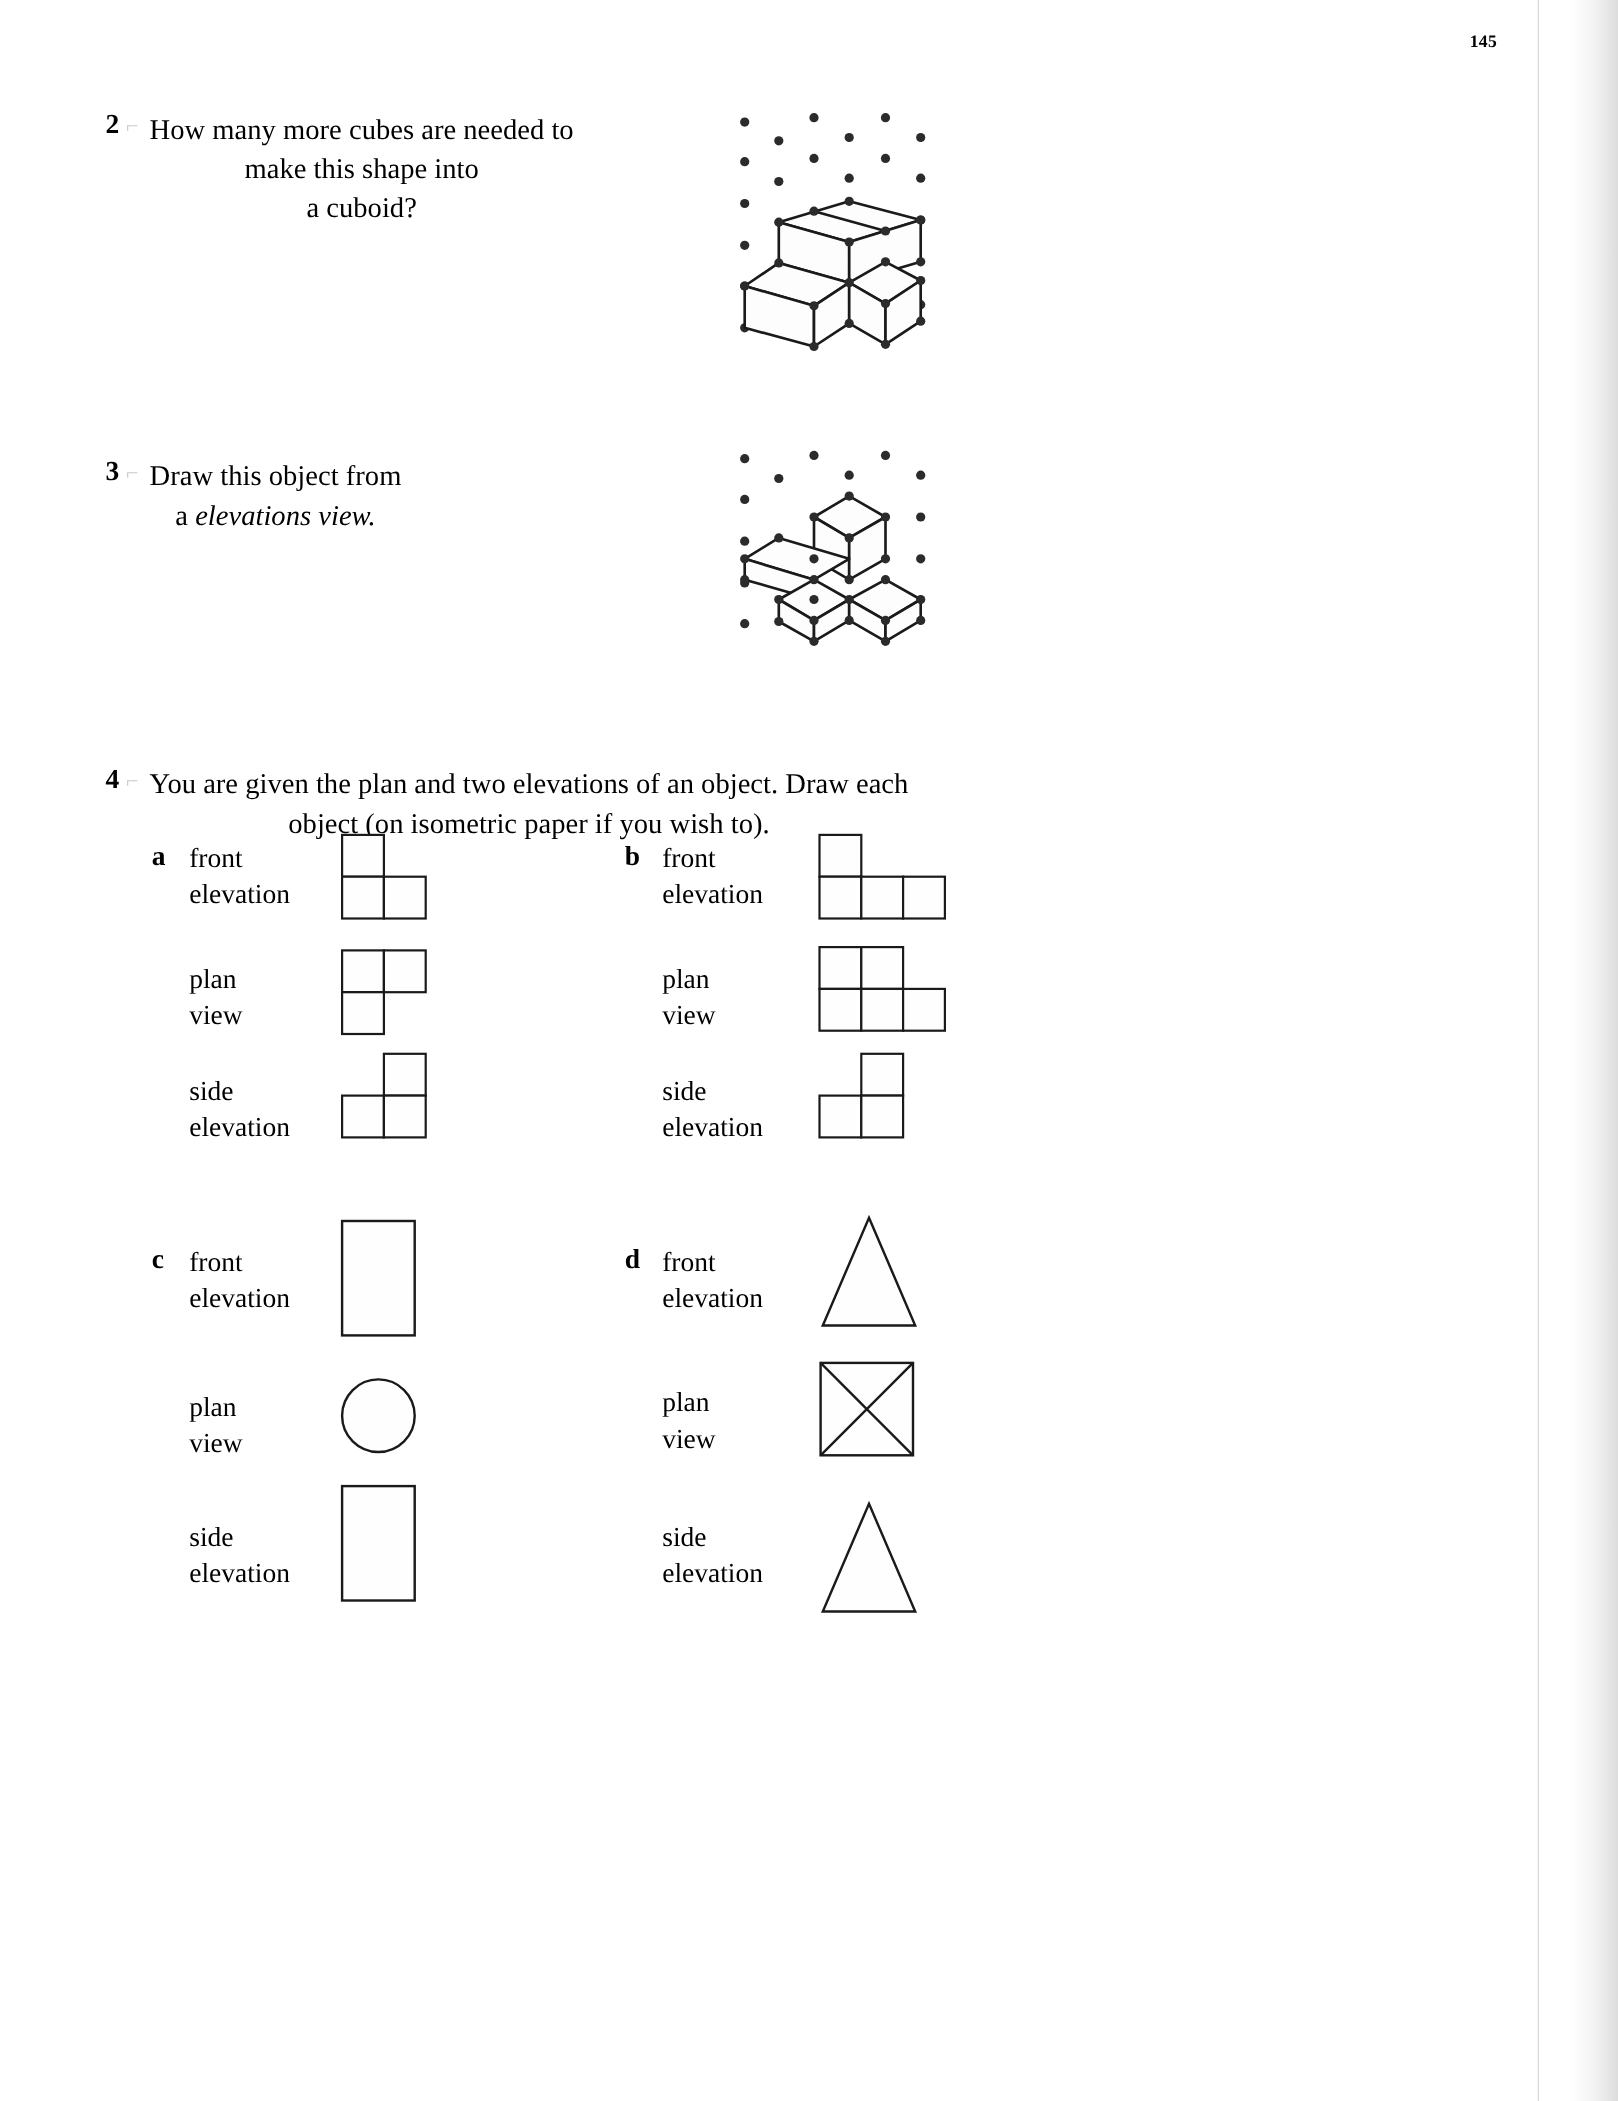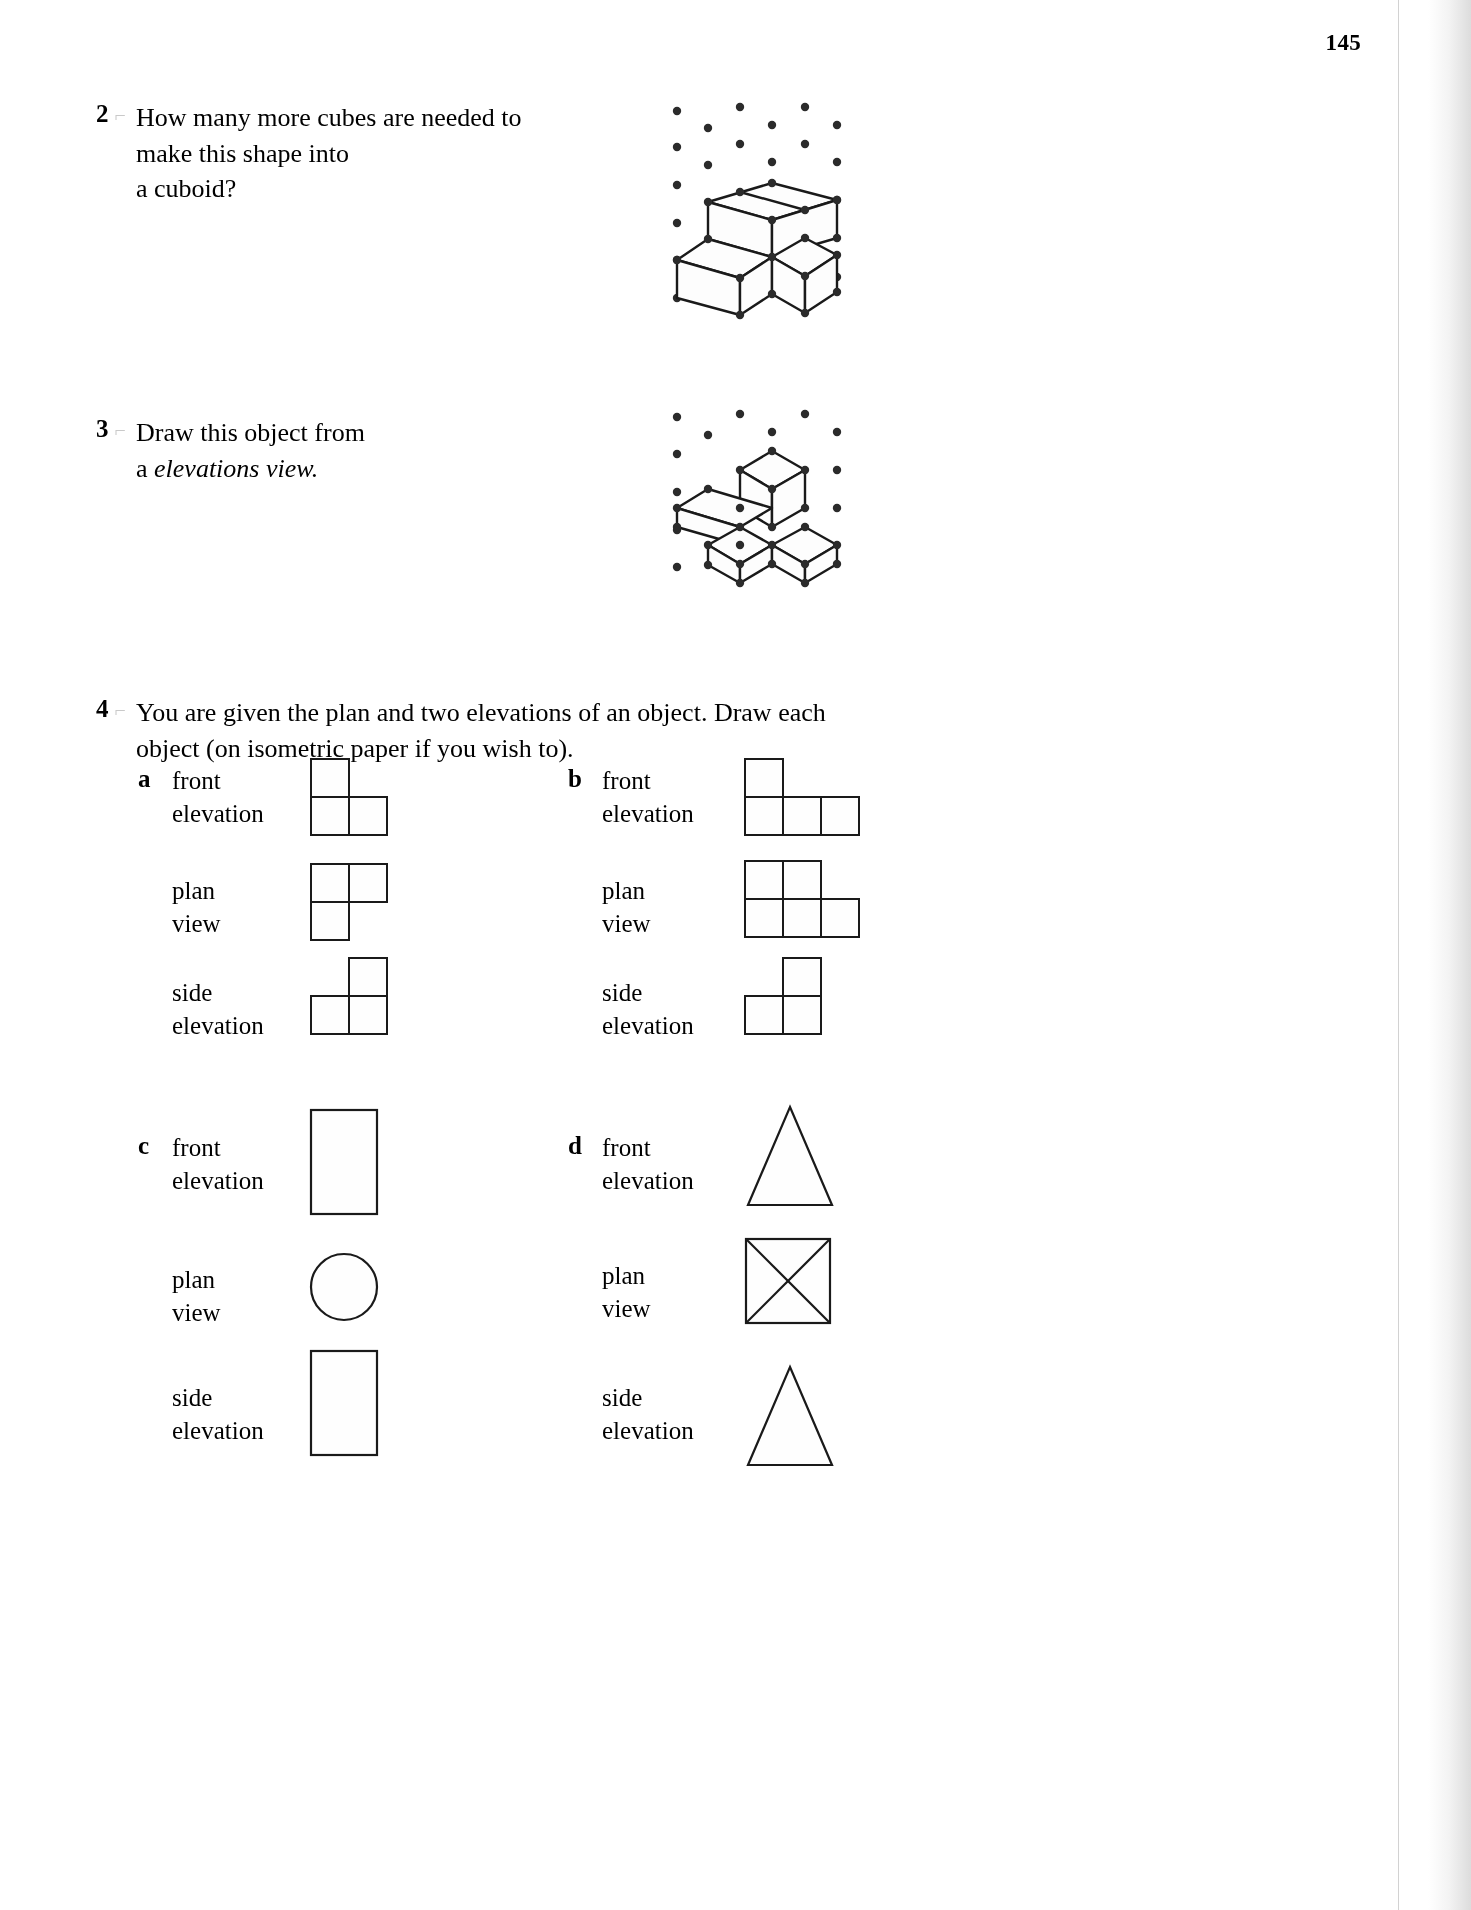--- a/index.html
+++ b/index.html
@@ -19,36 +19,37 @@
     background:linear-gradient(to right,#ffffff 0%,#ffffff 45%,#f3f3f3 72%,#e6e6e6 88%,#dcdcdc 100%);
     pointer-events:none;
   }
   .page-edge-line{
     position:absolute;top:0;right:72px;width:1px;height:100%;
     background:#d2d2d2;
   }
 
   .folio{
     position:absolute;top:30px;right:110px;
-    font-size:23px;font-weight:bold;letter-spacing:.3px;text-align:right;
+    font-size:16px;font-weight:bold;letter-spacing:.3px;text-align:right;
   }
 
   
   .q{position:absolute;}
   .qnum{
     position:absolute;left:0;top:0;
     font-size:25px;font-weight:bold;
   }
   .qnum .tick{
     display:inline-block;margin-left:6px;color:#c9c9c9;font-weight:normal;font-size:20px;
   }
   .qtext{
     position:absolute;left:40px;top:0;
     font-size:26px;line-height:1.37;
     white-space:pre-line;
+    text-align:center;
   }
   .qtext em{font-style:italic;}
 
   
   .iso{position:absolute;}
 
   
   .part{position:absolute;}
   .plabel{
     position:absolute;font-size:25px;font-weight:bold;

